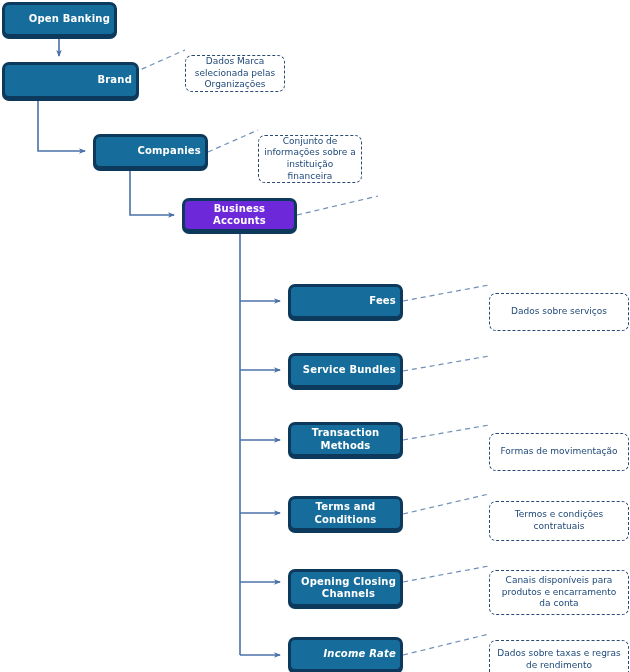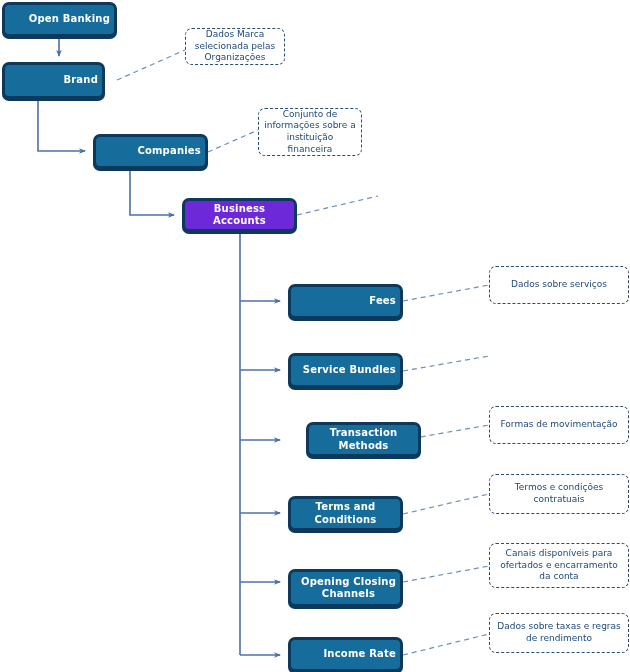--- a/index.html
+++ b/index.html
@@ -54,20 +54,21 @@
     border-radius: 7px;
     color: #204a7a;
     font-size: 9px;
     font-weight: normal;
     display: flex;
     align-items: center;
     justify-content: center;
     text-align: center;
     line-height: 1.28;
     z-index: 2;
+    margin-top: 27px;
   }
   .note-label {
     display: block;
     padding: 0 5px;
   }
 </style>
 </head>
 <body>
 
 <div id="canvas" style="background: rgb(255, 255, 255);">
@@ -106,64 +107,64 @@
       <path d="M403,440 L489,425"></path>
       <path d="M403,514 L489,494"></path>
       <path d="M403,582 L489,566"></path>
       <path d="M403,655 L489,634"></path>
     </g>
   </svg>
 
   <div class="node" id="node-open-banking" style="left: 2px; top: 2px; width: 115px; height: 35px; background: rgb(22, 109, 155); border-color: rgb(13, 58, 92); color: rgb(255, 255, 255);">
     <span class="node-label">Open Banking</span>
   </div>
-  <div class="node" id="node-brand" style="left: 2px; top: 62px; width: 103px; height: 37px; background: rgb(22, 109, 155); border-color: rgb(13, 58, 92); color: rgb(255, 255, 255);">
+  <div class="node" id="node-brand" style="left: 2px; top: 62px; width: 137px; height: 37px; background: rgb(22, 109, 155); border-color: rgb(13, 58, 92); color: rgb(255, 255, 255);">
     <span class="node-label">Brand</span>
   </div>
   <div class="node" id="node-companies" style="left: 93px; top: 134px; width: 115px; height: 35px; background: rgb(22, 109, 155); border-color: rgb(13, 58, 92); color: rgb(255, 255, 255);">
     <span class="node-label">Companies</span>
   </div>
   <div class="node" id="node-business-accounts" style="left: 182px; top: 198px; width: 115px; height: 34px; background: #6d28d9; border-color: rgb(13, 58, 92); color: rgb(255, 255, 255);">
     <span class="node-label">Business Accounts</span>
   </div>
   <div class="node" id="node-fees" style="left: 288px; top: 284px; width: 115px; height: 35px; background: rgb(22, 109, 155); border-color: rgb(13, 58, 92); color: rgb(255, 255, 255);">
     <span class="node-label">Fees</span>
   </div>
   <div class="node" id="node-service-bundles" style="left: 288px; top: 353px; width: 115px; height: 35px; background: rgb(22, 109, 155); border-color: rgb(13, 58, 92); color: rgb(255, 255, 255);">
     <span class="node-label">Service Bundles</span>
   </div>
-  <div class="node" id="node-transaction-methods" style="left: 288px; top: 422px; width: 115px; height: 35px; background: rgb(22, 109, 155); border-color: rgb(13, 58, 92); color: rgb(255, 255, 255); margin-left: 18px;">
+  <div class="node" id="node-transaction-methods" style="left: 288px; top: 422px; width: 115px; height: 35px; background: rgb(22, 109, 155); border-color: rgb(13, 58, 92); color: rgb(255, 255, 255);">
     <span class="node-label">Transaction Methods</span>
   </div>
   <div class="node" id="node-terms-conditions" style="left: 288px; top: 496px; width: 115px; height: 35px; background: rgb(22, 109, 155); border-color: rgb(13, 58, 92); color: rgb(255, 255, 255);">
     <span class="node-label">Terms and Conditions</span>
   </div>
   <div class="node" id="node-opening-closing" style="left: 288px; top: 563px; width: 115px; height: 38px; background: rgb(22, 109, 155); border-color: rgb(13, 58, 92); color: rgb(255, 255, 255); margin-top: 6px;">
     <span class="node-label">Opening Closing
 Channels</span>
   </div>
-  <div class="node" id="node-income-rate" style="left: 288px; top: 637px; width: 115px; height: 35px; background: rgb(22, 109, 155); border-color: rgb(13, 58, 92); color: rgb(255, 255, 255);">
+  <div class="node" id="node-income-rate" style="left: 288px; top: 637px; width: 115px; height: 35px; background: rgb(22, 109, 155); border-color: rgb(13, 58, 92); color: rgb(255, 255, 255); font-style: italic;">
     <span class="node-label">Income Rate</span>
   </div>
 
   <div class="note" id="note-brand" style="left: 185px; top: 28px; width: 100px; height: 37px; border-color: rgb(43, 74, 115); color: rgb(32, 74, 122);">
     <span class="note-label">Dados Marca selecionada pelas Organizações</span>
   </div>
   <div class="note" id="note-companies" style="left: 258px; top: 108px; width: 104px; height: 48px; border-color: rgb(43, 74, 115); color: rgb(32, 74, 122);">
     <span class="note-label">Conjunto de informações sobre a instituição financeira</span>
   </div>
   <div class="note" id="note-fees" style="left: 489px; top: 266px; width: 140px; height: 38px; border-color: rgb(43, 74, 115); color: rgb(32, 74, 122);">
     <span class="note-label">Dados sobre serviços</span>
   </div>
   <div class="note" id="note-transaction-methods" style="left: 489px; top: 406px; width: 140px; height: 38px; border-color: rgb(43, 74, 115); color: rgb(32, 74, 122);">
     <span class="note-label">Formas de movimentação</span>
   </div>
   <div class="note" id="note-terms-conditions" style="left: 489px; top: 474px; width: 140px; height: 40px; border-color: rgb(43, 74, 115); color: rgb(32, 74, 122);">
     <span class="note-label">Termos e condições contratuais</span>
   </div>
   <div class="note" id="note-opening-closing" style="left: 489px; top: 543px; width: 140px; height: 45px; border-color: rgb(43, 74, 115); color: rgb(32, 74, 122);">
-    <span class="note-label">Canais disponíveis para ofertados e encarramento da conta</span>
+    <span class="note-label">Canais disponíveis para produtos e encarramento da conta</span>
   </div>
   <div class="note" id="note-income-rate" style="left: 489px; top: 613px; width: 140px; height: 40px; border-color: rgb(43, 74, 115); color: rgb(32, 74, 122);">
     <span class="note-label">Dados sobre taxas e regras de rendimento</span>
   </div>
 
 </div>
 
 </body></html>

